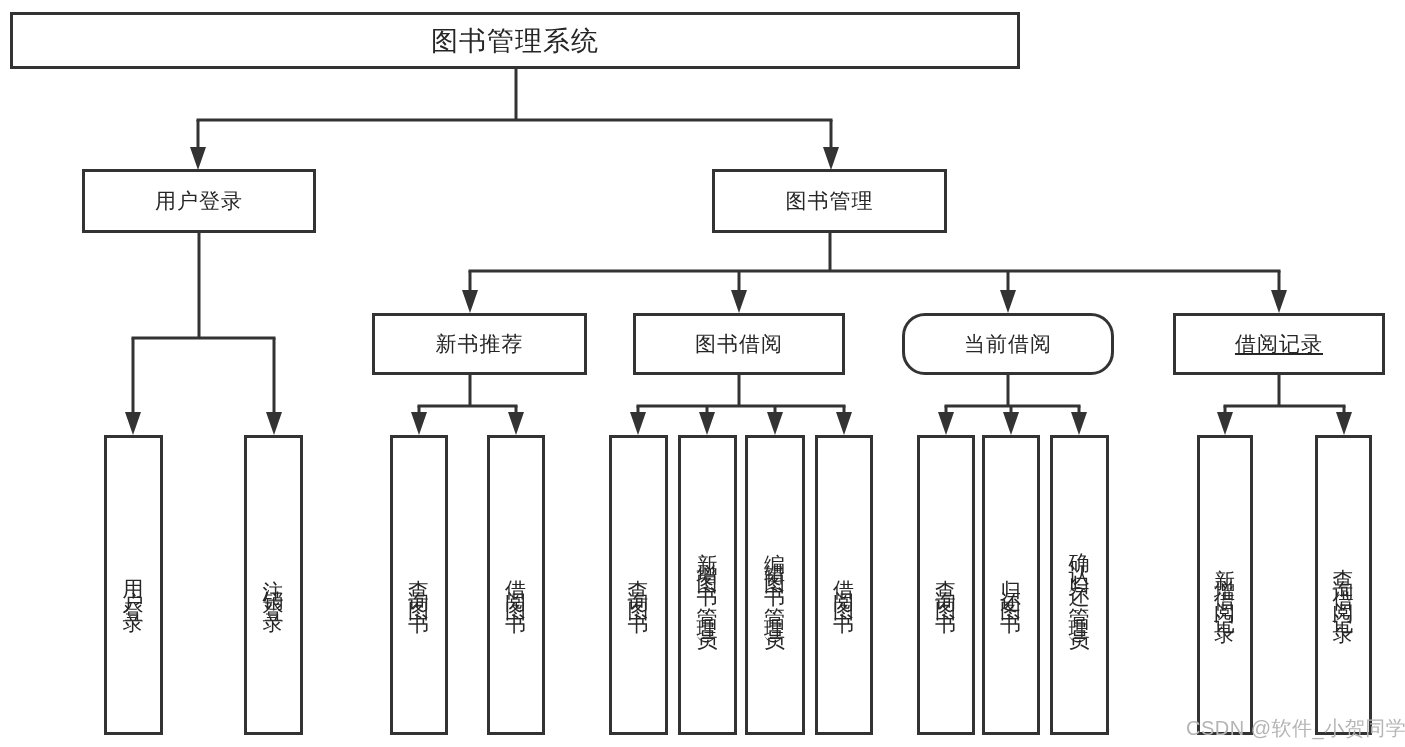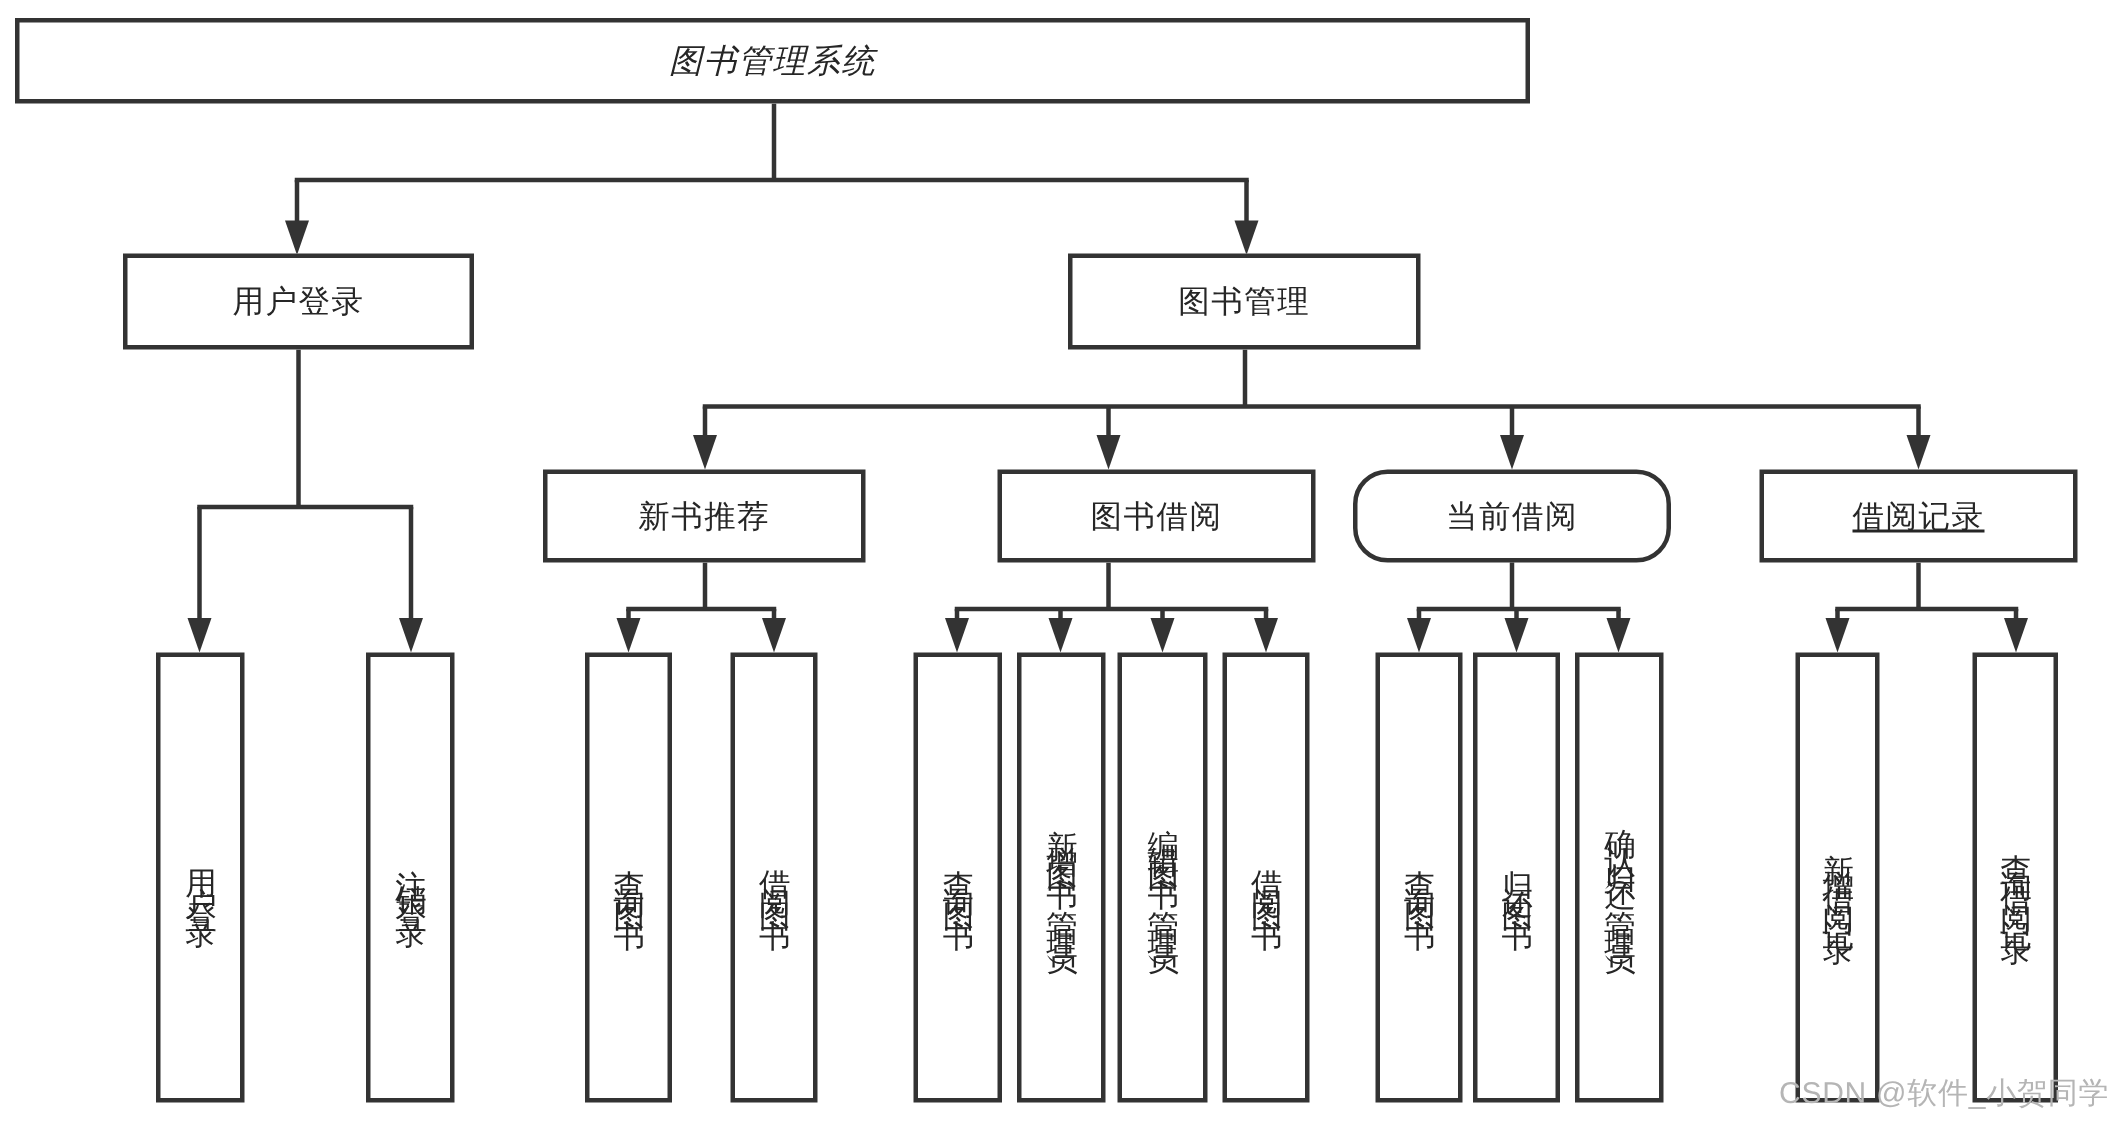--- a/index.html
+++ b/index.html
@@ -7,21 +7,21 @@
     position:relative;width:1405px;height:747px;background:var(--background,#ffffff);
     font-family:"Liberation Sans","DejaVu Sans",sans-serif;overflow:hidden;
   }
   .wires{position:absolute;left:0;top:0;z-index:1;}
   .node{
     position:absolute;box-sizing:border-box;z-index:2;
     border:3px solid var(--border,#333333);background:#ffffff;
     display:flex;align-items:center;justify-content:center;
     color:var(--text,#262626);font-size:21px;letter-spacing:1px;
   }
-  .node.root{font-size:22px;font-style:italic;}
+  .node.root{font-size:27px;}
   .leaf{
     writing-mode:vertical-rl;text-orientation:mixed;
     font-size:21px;line-height:1;letter-spacing:11px;
     padding:2px 0;
   }
   .watermark{
     position:absolute;z-index:3;left:1186px;top:715px;
     color:var(--watermark,#b5b5b5);font-size:20px;letter-spacing:0.5px;
     white-space:nowrap;
   }
@@ -95,22 +95,22 @@
       <polygon points="1217,412 1233,412 1225,435"></polygon>
       <polygon points="1336,412 1352,412 1344,435"></polygon>
     </g>
   </svg>
 
   <div class="node root" style="left:10px;top:12px;width:1010px;height:57px;">图书管理系统</div>
 
   <div class="node" style="left:82px;top:169px;width:234px;height:64px;">用户登录</div>
   <div class="node" style="left:712px;top:169px;width:235px;height:64px;">图书管理</div>
 
-  <div class="node" style="left:362px;top:313px;width:215px;height:62px;text-align:center;">新书推荐</div>
-  <div class="node" style="left:665px;top:313px;width:212px;height:62px;">图书借阅</div>
+  <div class="node" style="left:372px;top:313px;width:215px;height:62px;text-align:center;">新书推荐</div>
+  <div class="node" style="left:633px;top:313px;width:212px;height:62px;">图书借阅</div>
   <div class="node" style="left:902px;top:313px;width:212px;height:62px;border-radius:23px;">当前借阅</div>
   <div class="node" style="left:1173px;top:313px;width:212px;height:62px;text-decoration:underline;">借阅记录</div>
 
   <div class="node leaf" style="left:104px;top:435px;width:59px;height:300px;">用户登录</div>
   <div class="node leaf" style="left:244px;top:435px;width:59px;height:300px;">注销登录</div>
 
   <div class="node leaf" style="left:390px;top:435px;width:58px;height:300px;">查询图书</div>
   <div class="node leaf" style="left:487px;top:435px;width:58px;height:300px;">借阅图书</div>
 
   <div class="node leaf" style="left:609px;top:435px;width:59px;height:300px;">查询图书</div>

